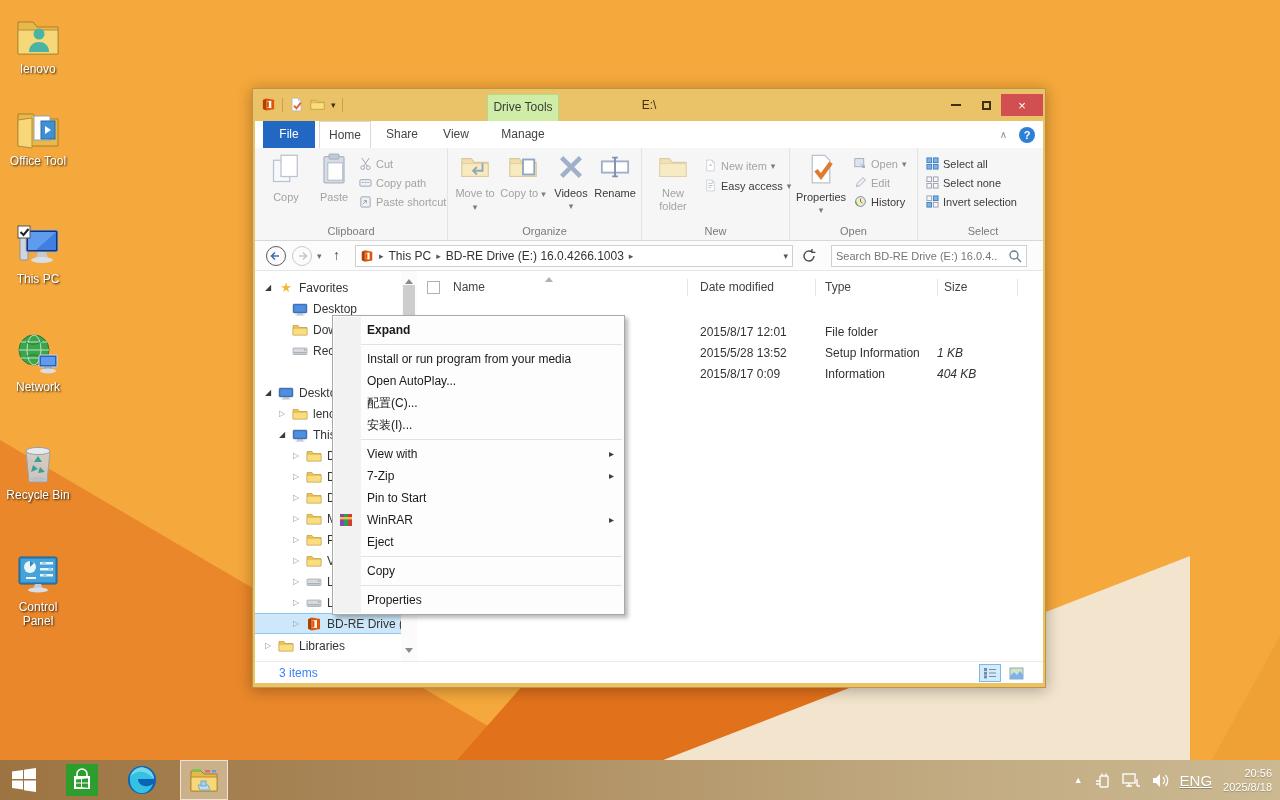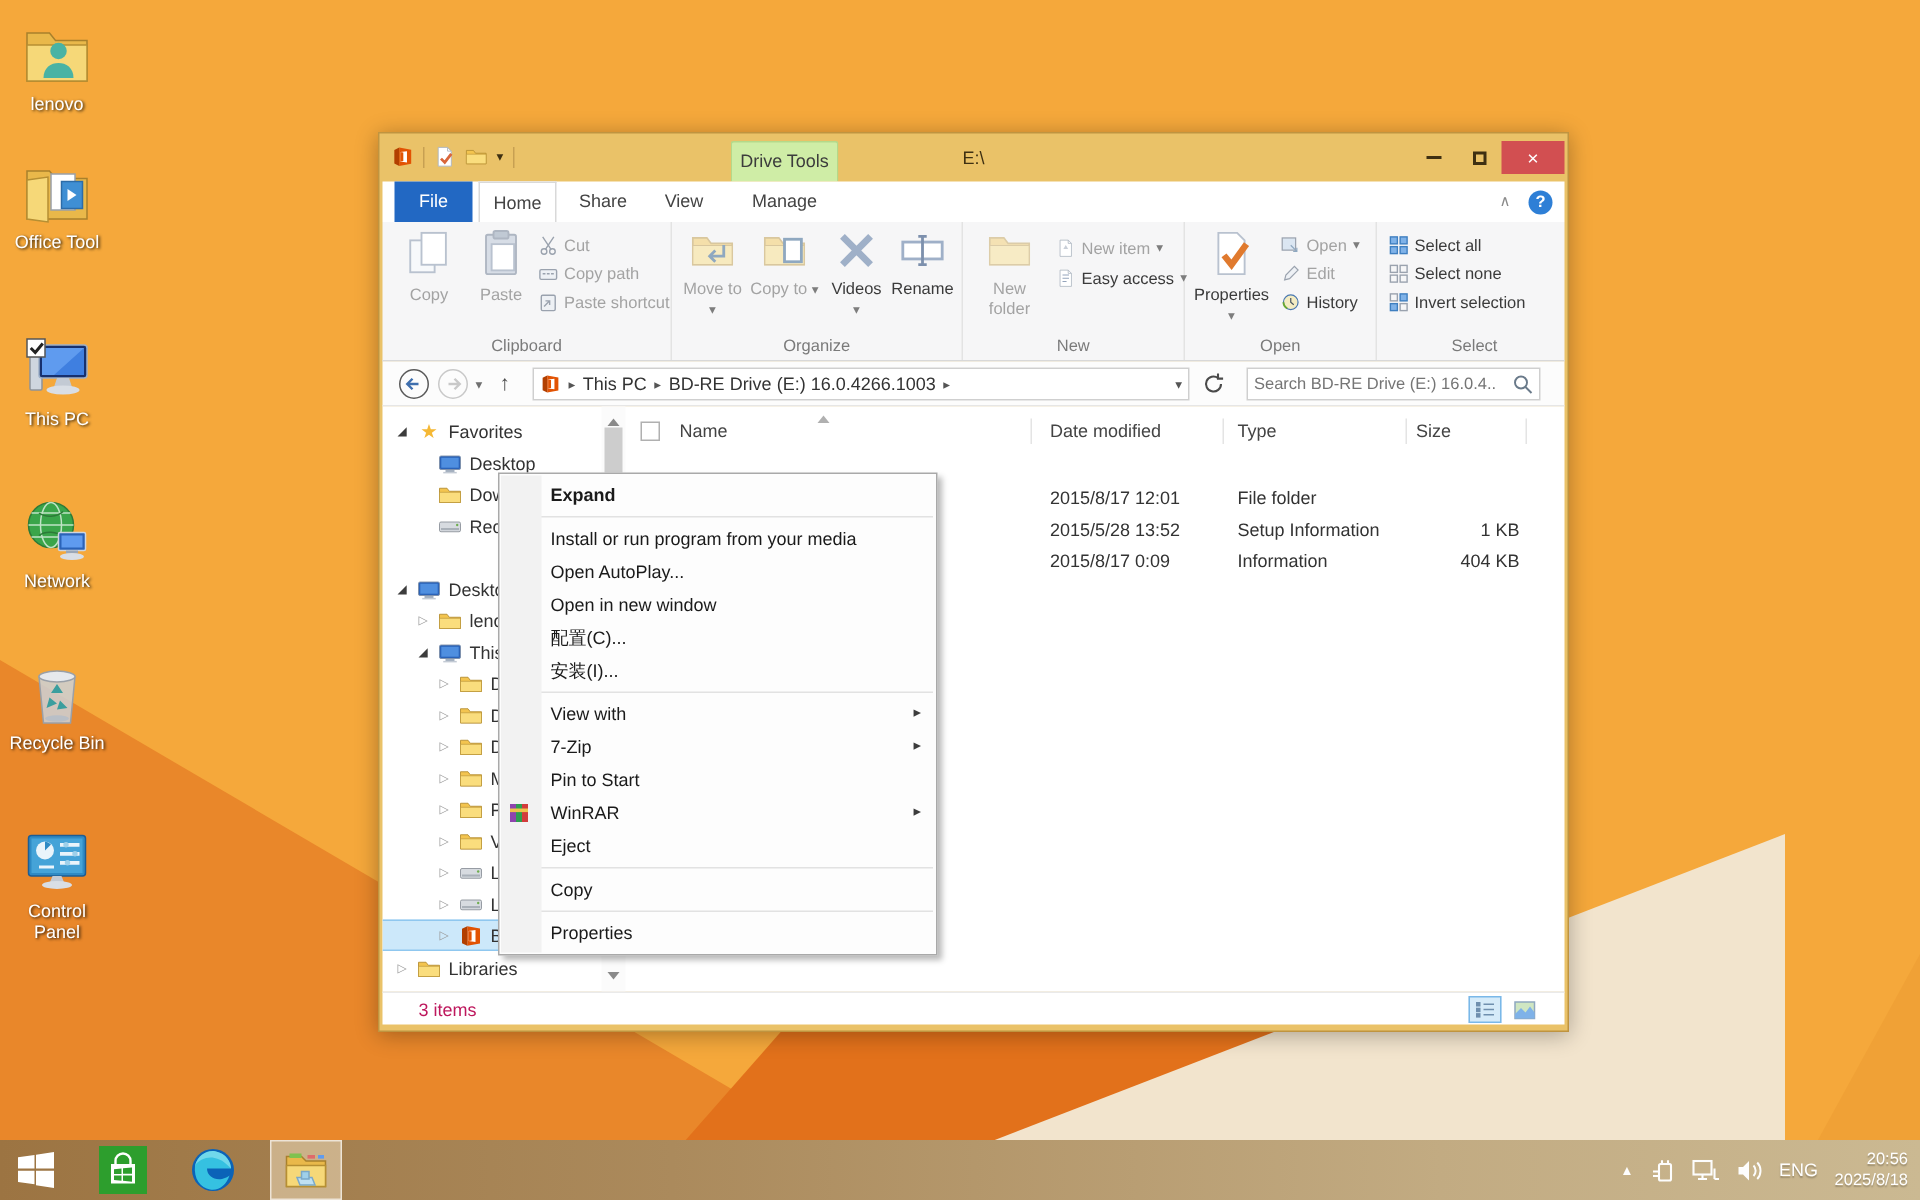--- a/index.html
+++ b/index.html
@@ -85,24 +85,24 @@
   .thumb { position:absolute; left:2px; top:14px; width:12px; height:74px; background:#cdcdcd; }
 
   .files { position:absolute; left:162px; right:0; top:0; bottom:0; }
   .fhead { position:absolute; left:0; right:0; top:6px; height:21px; color:#444; }
   .fh { position:absolute; top:0; line-height:21px; cursor:pointer; }
   .fh-sep { position:absolute; top:2px; width:1px; height:17px; background:#e4e4e4; }
   .sortcaret { position:absolute; left:128px; top:-4px; width:0; height:0; border:4px solid transparent; border-bottom:5px solid #b0b0b0; }
   .hcheck { position:absolute; left:10px; top:4px; width:13px; height:13px; border:1px solid #b0b0b0; background:#fff; }
   .frow { position:absolute; left:0; right:0; height:21px; line-height:21px; color:#333; cursor:pointer;margin-top:15px; }
   .fc { position:absolute; white-space:nowrap; }
-  .fsize { text-align:right; }
+  .fsize { text-align:left;font-style:italic; }
 
   .statusbar { position:absolute; left:2px; right:2px; top:572px; height:22px; background:#fff; border-top:1px solid #eaeaea; }
-  .scount { position:absolute; left:24px; top:4px; color:#be185d; }
+  .scount { position:absolute; left:24px; top:4px; color:#3b82f6; }
   .viewbtn { position:absolute; top:2px; width:22px; height:18px; display:flex; align-items:center; justify-content:center; cursor:pointer; }
   .viewbtn.active { background:#d6ebf9; border:1px solid #7ab8e8; }
 
   
   .cmenu { position:absolute; left:332px; top:315px; width:293px; background:#fdfdfd; border:1px solid #a9a9a9;
            box-shadow:3px 3px 4px rgba(0,0,0,.28); padding:3px 0; z-index:50; }
   .cmenu::before { content:""; position:absolute; left:1px; top:1px; bottom:1px; width:27px; background:#f2f2f2; }
   .cm-item { position:relative; height:22px; line-height:22px; padding-left:34px; color:#1a1a1a; list-style:none; cursor:pointer; white-space:nowrap; }
   .cm-item.bold { font-weight:bold; }
   .cm-sep { height:1px; background:#e2e2e2; margin:3px 2px; list-style:none; }
@@ -110,21 +110,21 @@
   .cm-ico { position:absolute; left:6px; top:3px; }
 
   
   .taskbar { position:absolute; left:0; bottom:0; width:1280px; height:40px;
              background:linear-gradient(90deg,#9c7442,#ab8a5c 35%,#c2ab82 75%,#cbb992); z-index:60; }
   .tb-left { position:absolute; left:0; top:0; height:40px; display:flex; align-items:center; }
   .tbbtn { width:48px; height:40px; display:flex; align-items:center; justify-content:center; cursor:pointer; }
   .tbbtn.active { background:rgba(252,240,210,.45); border:1px solid rgba(255,255,255,.65); }
   .tray { position:absolute; right:8px; top:0; height:40px; display:flex; align-items:center; gap:11px; color:#fff; }
   .tray .glyph { font-size:9px; color:#fdfdfd; cursor:pointer; }
-  .lang { font-size:12px; cursor:pointer; text-shadow:0 1px 1px rgba(0,0,0,.25); }
+  .lang { font-size:15px; cursor:pointer; text-shadow:0 1px 1px rgba(0,0,0,.25);text-decoration:underline; }
   .clock { font-size:11px; line-height:14px; text-align:right; cursor:pointer; text-shadow:0 1px 1px rgba(0,0,0,.25); }
 </style>
 </head>
 <body>
 
 <svg width="0" height="0" style="position:absolute">
   <defs>
     <symbol id="s-folder" viewBox="0 0 16 16">
       <path d="M1 3.5h5l1.5 2H15V13H1z" fill="#f3c44f" stroke="#b68f33" stroke-width=".6"></path>
       <path d="M1 6.2h14V13H1z" fill="#fadd7d" stroke="#b68f33" stroke-width=".4"></path>
@@ -679,21 +679,20 @@
         </svg>
       </div>
     </div>
   </div>
 
   <ul class="cmenu">
     <li class="cm-item bold">Expand</li>
     <li class="cm-sep"></li>
     <li class="cm-item">Install or run program from your media</li>
     <li class="cm-item">Open AutoPlay...</li>
-    <li class="cm-item">Open in new window</li>
     <li class="cm-item">配置(C)...</li>
     <li class="cm-item">安装(I)...</li>
     <li class="cm-sep"></li>
     <li class="cm-item">
       <span>View with</span>
       <span class="subarrow">▸</span>
     </li>
     <li class="cm-item">
       <span>7-Zip</span>
       <span class="subarrow">▸</span>

